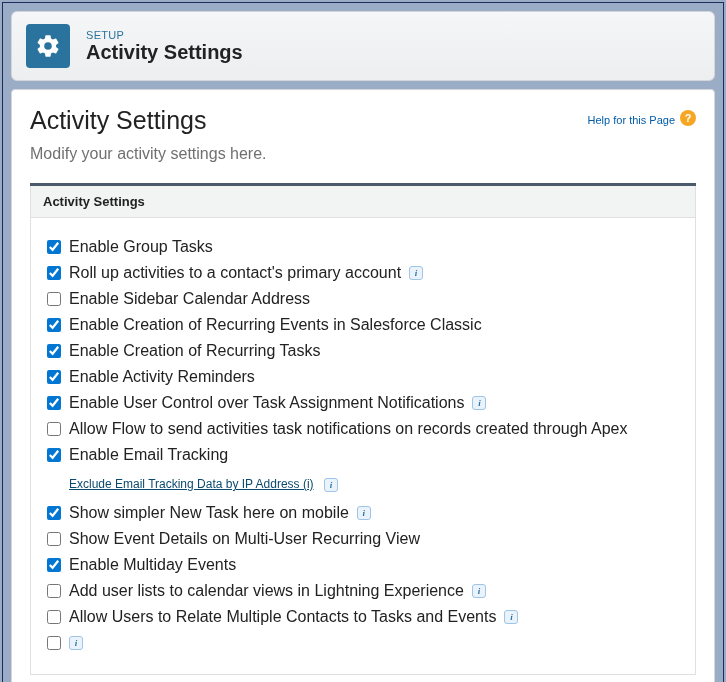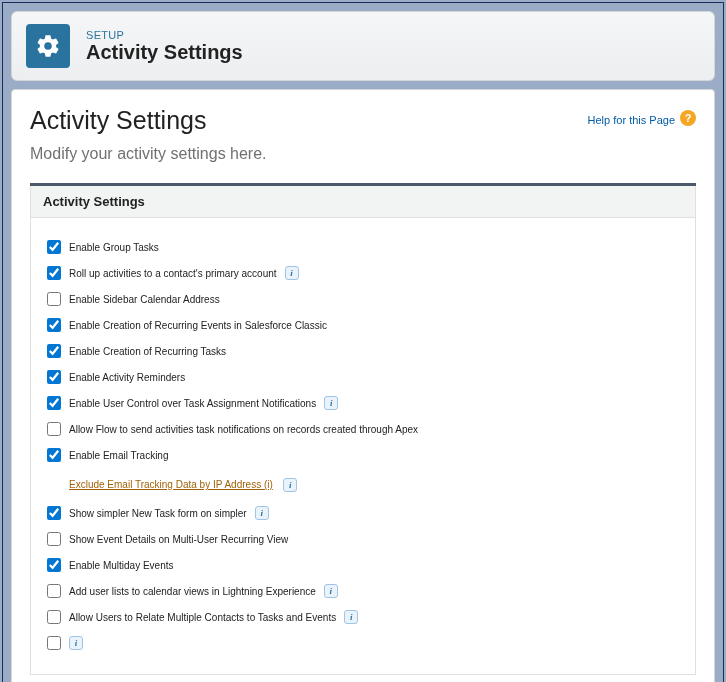--- a/index.html
+++ b/index.html
@@ -107,21 +107,21 @@
     gap: 8px;
     margin: 4px 0;
     min-height: 22px;
   }
   .option-row input[type=checkbox] {
     width: 14px; height: 14px;
     accent-color: #0176d3;
     margin: 0;
   }
   .option-label {
-    font-size: 10px;
+    font-size: 16px;
     color: #222;
   }
   .info-icon {
     display: inline-flex;
     width: 14px; height: 14px;
     border: 1px solid #9ec4e6;
     border-radius: 3px;
     background: #eaf3fb;
     color: #2a739e;
     font-size: 9px;
@@ -130,22 +130,22 @@
     font-style: italic;
     align-items: center;
     justify-content: center;
     cursor: help;
   }
   .sublink-row {
     margin-left: 22px;
     padding: 4px 0 6px 0;
   }
   .sublink {
-    font-size: 10px;
-    color: #a16207;
+    font-size: 12px;
+    color: #0c4a6e;
     text-decoration: underline;
     cursor: pointer;
   }
 </style>
 </head>
 <body>
 
 <div class="outer-frame">
 
   <div class="header-card">
@@ -221,21 +221,21 @@
           <span class="option-label">Enable Email Tracking</span>
         </div>
 
         <div class="sublink-row">
           <a class="sublink">Exclude Email Tracking Data by IP Address (i)</a>
           <span class="info-icon" style="margin-left:6px;">i</span>
         </div>
 
         <div class="option-row">
           <input type="checkbox" checked="" style="">
-          <span class="option-label">Show simpler New Task form on simpler</span>
+          <span class="option-label">Show simpler New Task here on mobile</span>
           <span class="info-icon">i</span>
         </div>
 
         <div class="option-row">
           <input type="checkbox" style="">
           <span class="option-label">Show Event Details on Multi-User Recurring View</span>
         </div>
 
         <div class="option-row">
           <input type="checkbox" checked="" style="">

